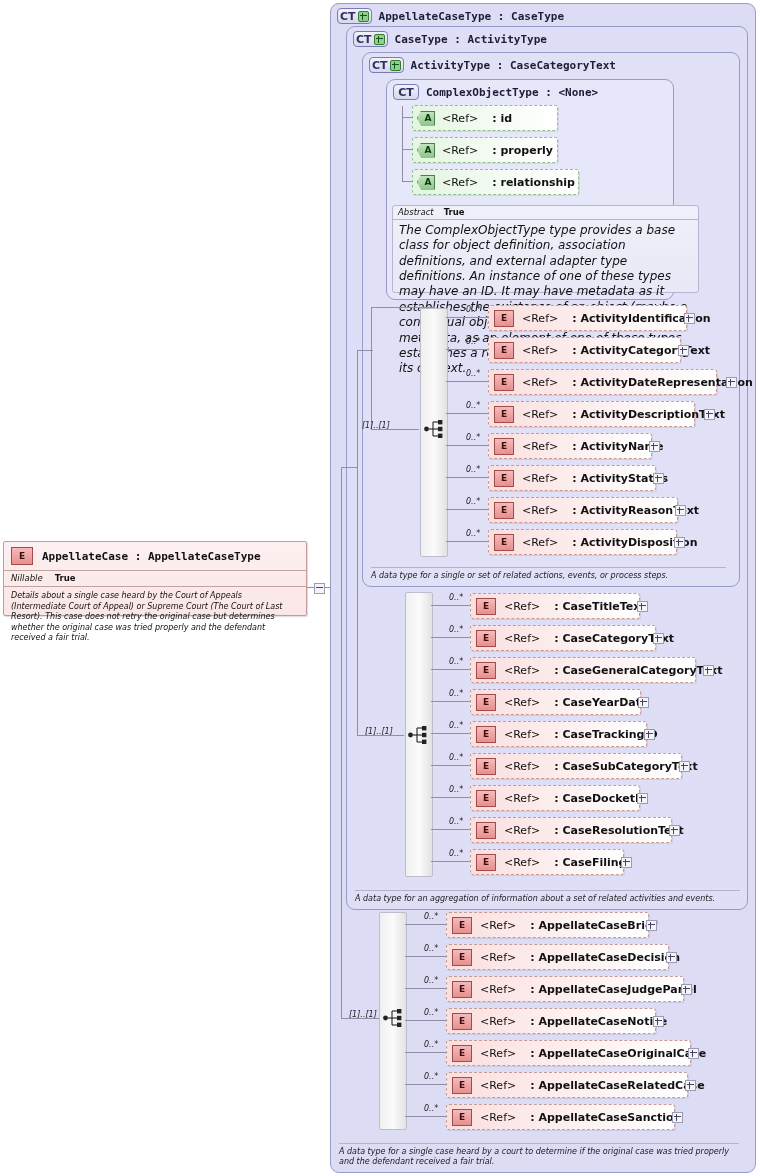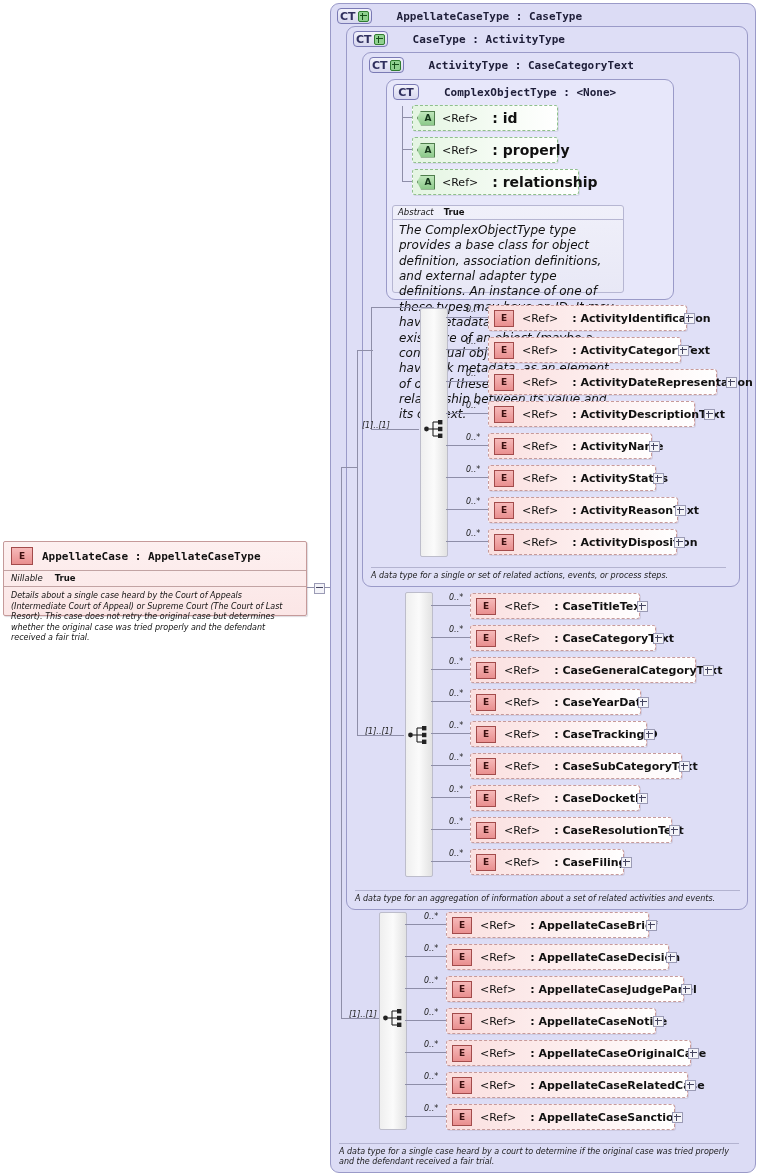--- a/index.html
+++ b/index.html
@@ -32,21 +32,21 @@
     display:inline-block;width:9px;height:9px;margin-left:2px;
     border:1px solid #2f7d2f;border-radius:2px;
     background:#8fd08f;position:relative;
   }
   .ct-plus:before,.ct-plus:after{
     content:"";position:absolute;background:#16501a;
   }
   .ct-plus:before{left:1px;right:1px;top:3px;height:1px;}
   .ct-plus:after{top:1px;bottom:1px;left:3px;width:1px;}
   .ct-title{
-    margin-left:25px;font-size:11px;font-weight:bold;color:#1d1d38;
+    margin-left:7px;font-size:11px;font-weight:bold;color:#1d1d38;
     font-family:"DejaVu Sans Mono","Liberation Mono",monospace;
   }
 
   
   .arow{
     position:absolute;height:24px;display:flex;align-items:center;
     background:linear-gradient(90deg,#e4f5e2 0%,#f4fbf3 55%,#ffffff 100%);
     border:1px dashed #8fbf8c;border-radius:3px;
     box-shadow:1px 1px 0 rgba(130,130,160,.18);
     padding-left:4px;white-space:nowrap;
@@ -54,21 +54,21 @@
   .a-ico{
     width:18px;height:15px;flex:none;
     background:linear-gradient(#bfe6bb,#8cc98a);
     border:1px solid #4e7d4c;
     clip-path:polygon(22% 0,100% 0,100% 100%,22% 100%,0 50%);
     display:flex;align-items:center;justify-content:center;
     font-size:9px;font-weight:bold;color:#14351a;
     padding-left:4px;box-sizing:border-box;
   }
   .a-ref{margin-left:7px;font-size:11px;color:#111;}
-  .a-name{margin-left:14px;font-size:14px;font-weight:bold;color:#111;}
+  .a-name{margin-left:14px;font-size:11px;font-weight:bold;color:#111;}
 
   
   .erow{
     position:absolute;height:24px;display:flex;align-items:center;
     background:linear-gradient(90deg,#fadfdf 0%,#fdeeee 50%,#ffffff 100%);
     border:1px dashed #c79a9a;border-radius:3px;
     box-shadow:1px 1px 0 rgba(140,130,150,.20);
     padding-left:5px;white-space:nowrap;
   }
   .e-ico{
@@ -213,21 +213,21 @@
   <span class="a-ico">A</span>
   <span class="a-ref">&lt;Ref&gt;</span>
   <span class="a-name">: properly</span>
 </div>
 <div class="arow" style="left:412px;top:169px;width:161px;">
   <span class="a-ico">A</span>
   <span class="a-ref">&lt;Ref&gt;</span>
   <span class="a-name">: relationship</span>
 </div>
 
-<div class="docpanel" style="left:392px;top:205px;width:232px;height:88px;">
+<div class="docpanel" style="left:392px;top:205px;width:307px;height:88px;">
   <div class="doc-row">
     <span class="doc-key">Abstract</span>
     <span class="doc-val">True</span>
   </div>
   <div class="doc-body">The ComplexObjectType type provides a base class for object definition, association definitions, and external adapter type definitions. An instance of one of these types may have an ID. It may have metadata as it establishes the existence of an object (maybe a conceptual object). It may also have link metadata, as an element of one of these types establishes a relationship between its value and its context.</div>
 </div>
 
 <div class="ln lnv" style="left:371px;top:307px;height:122px;"></div>
 <div class="ln lnh" style="left:371px;top:307px;width:62px;"></div>
 <div class="ln lnh" style="left:371px;top:429px;width:48px;"></div>

